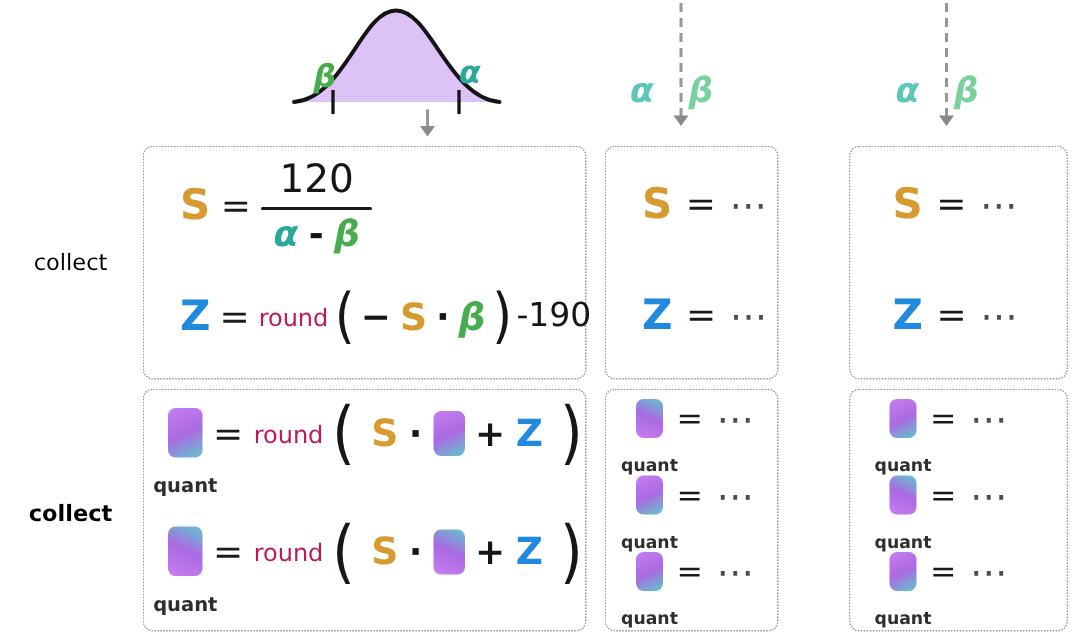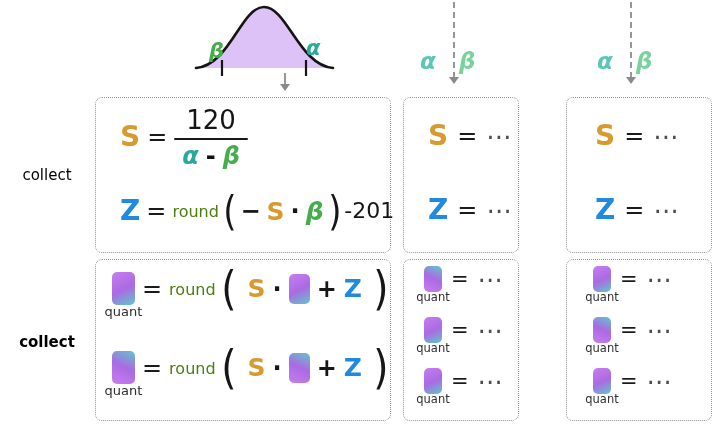--- a/index.html
+++ b/index.html
@@ -31,42 +31,42 @@
   .sl-bold { font-weight:700; }
 
   
   .formula { position:absolute; display:flex; align-items:center; gap:7px; white-space:nowrap; }
   .sym-lg { font-size:28px; font-weight:700; line-height:1; }
   .sym-md { font-size:25px; font-weight:700; line-height:1; }
   .gk { font-style:italic; }
   .eq { font-size:24px; color:#1a1a1a; line-height:1; }
   .eq-sm { font-size:21px; color:#1a1a1a; line-height:1; }
   .dots { font-size:25px; color:#4c4c4c; line-height:1; letter-spacing:1px; }
-  .round { font-size:16px; color:#4d7c0f; line-height:1; padding-top:2px; }
+  .round { font-size:16px; color:#be185d; line-height:1; padding-top:2px; }
   .paren { font-size:40px; font-weight:400; color:#161616; line-height:0.85; transform:scaleX(0.85); margin:0 -3px; }
   .paren-xl { font-size:46px; }
   .offset { font-size:22px; color:#151515; font-weight:500; line-height:1; margin-left:-1px; }
   .op { font-size:24px; font-weight:700; color:#161616; line-height:1; }
 
   .frac { display:flex; flex-direction:column; align-items:center; }
   .frac .num { font-size:26px; color:#151515; padding:0 12px 3px; line-height:1.1; }
   .frac .bar { align-self:stretch; height:2.6px; background:#181818; border-radius:2px; }
   .frac .den { display:flex; gap:7px; align-items:center; padding-top:4px; font-size:24px; font-weight:700; line-height:1; }
 
   
   .c-s { color:#d79a2e; }
   .c-z { color:#2089e0; }
   .c-alpha { color:#2aa99b; }
   .c-beta { color:#46ad4d; }
   .c-alpha-l { color:#5cc7b6; }
   .c-beta-l { color:#79d29c; }
 
   
   .twrap { position:relative; flex:0 0 auto; }
-  .tq { position:absolute; left:50%; transform:translateX(-50%); top:100%; margin-top:0; font-size:13px; color:#2e2e2e; white-space:nowrap; line-height:1; }
+  .tq { position:absolute; left:50%; transform:translateX(-50%); top:100%; margin-top:13px; font-size:13px; color:#2e2e2e; white-space:nowrap; line-height:1;font-weight:bold; }
   .tq-sm { font-size:11.5px; }
   .tensor { border-radius:5px; }
   .t-lg { width:23px; height:33px; }
   .t-md { width:21px; height:30px; }
   .t-sm { width:18px; height:26px; }
   .grad-a { background:linear-gradient(155deg, #c77ef0 0%, #ab6ae2 52%, #5fc7cb 100%); }
   .grad-b { background:linear-gradient(25deg, #c77ef0 0%, #ab6ae2 52%, #5fc7cb 100%); }
 </style>
 </head>
 <body>
@@ -124,21 +124,21 @@
     <div class="formula" style="left:24px; top:96px; gap:6px">
       <span class="sym-lg c-z">Z</span>
       <span class="eq">=</span>
       <span class="round">round</span>
       <span class="paren">(</span>
       <span class="op">−</span>
       <span class="sym-md c-s">S</span>
       <span class="op">·</span>
       <span class="sym-md gk c-beta">β</span>
       <span class="paren">)</span>
-      <span class="offset">-201</span>
+      <span class="offset">-190</span>
     </div>
   </div>
 
   <div class="box" style="left:403px; top:97px; width:116px; height:156px">
     <div class="formula" style="left:24px; top:24px; gap:9px">
       <span class="sym-lg c-s">S</span>
       <span class="eq">=</span>
       <span class="dots">⋯</span>
     </div>
     <div class="formula" style="left:24px; top:98px; gap:9px">

